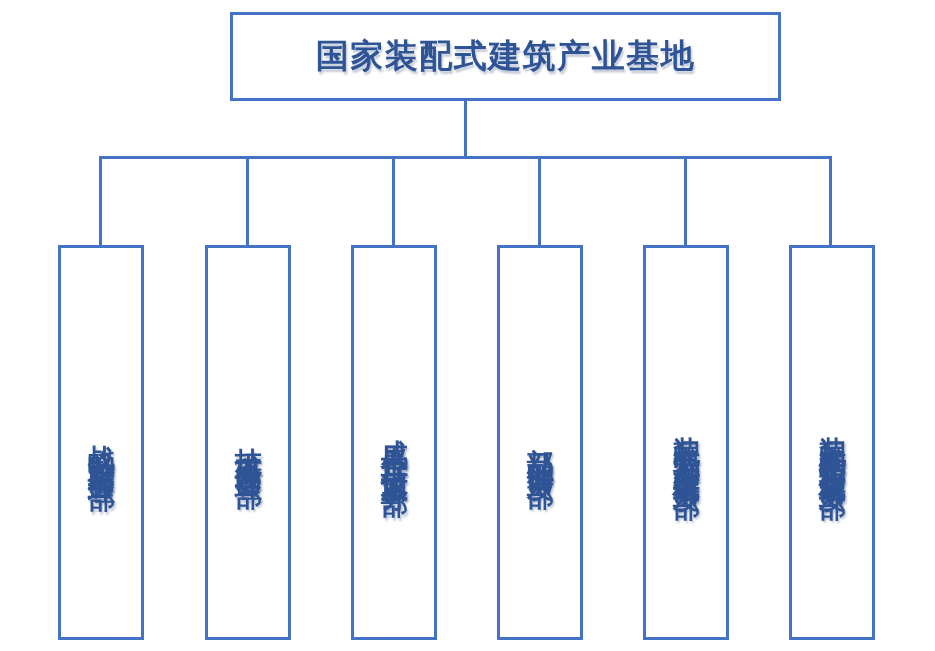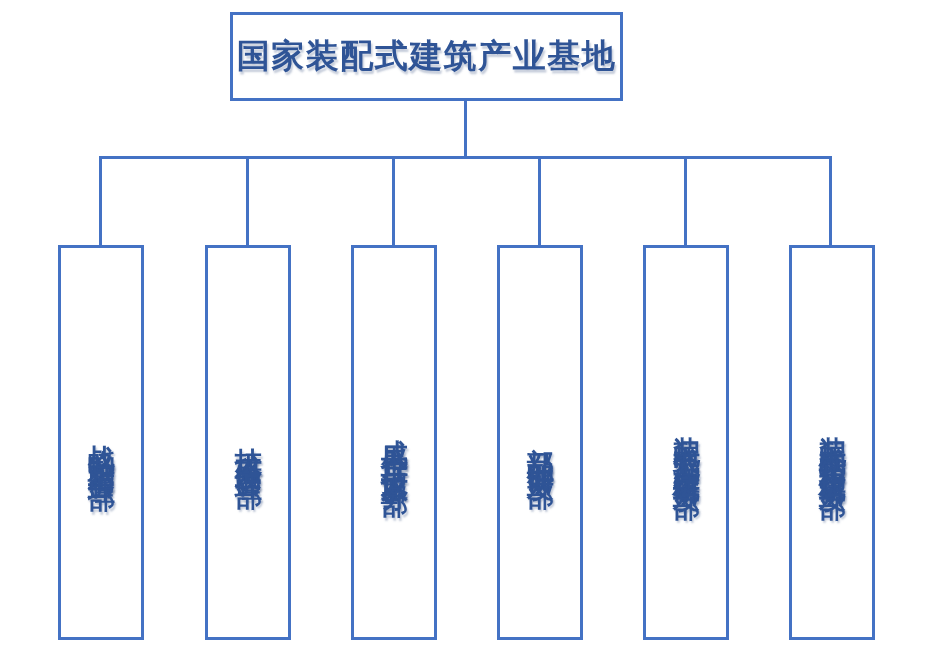--- a/index.html
+++ b/index.html
@@ -18,21 +18,21 @@
     height: 651px;
     background: var(--bg);
     overflow: hidden;
   }
 
   
   .root-box {
     position: absolute;
     left: 230px;
     top: 12px;
-    width: 393px;
+    width: 551px;
     height: 89px;
     border: 3px solid var(--border);
     background: #fff;
     display: flex;
     align-items: center;
     justify-content: center;
   }
   .root-label {
     font-size: 33px;
     font-weight: bold;

